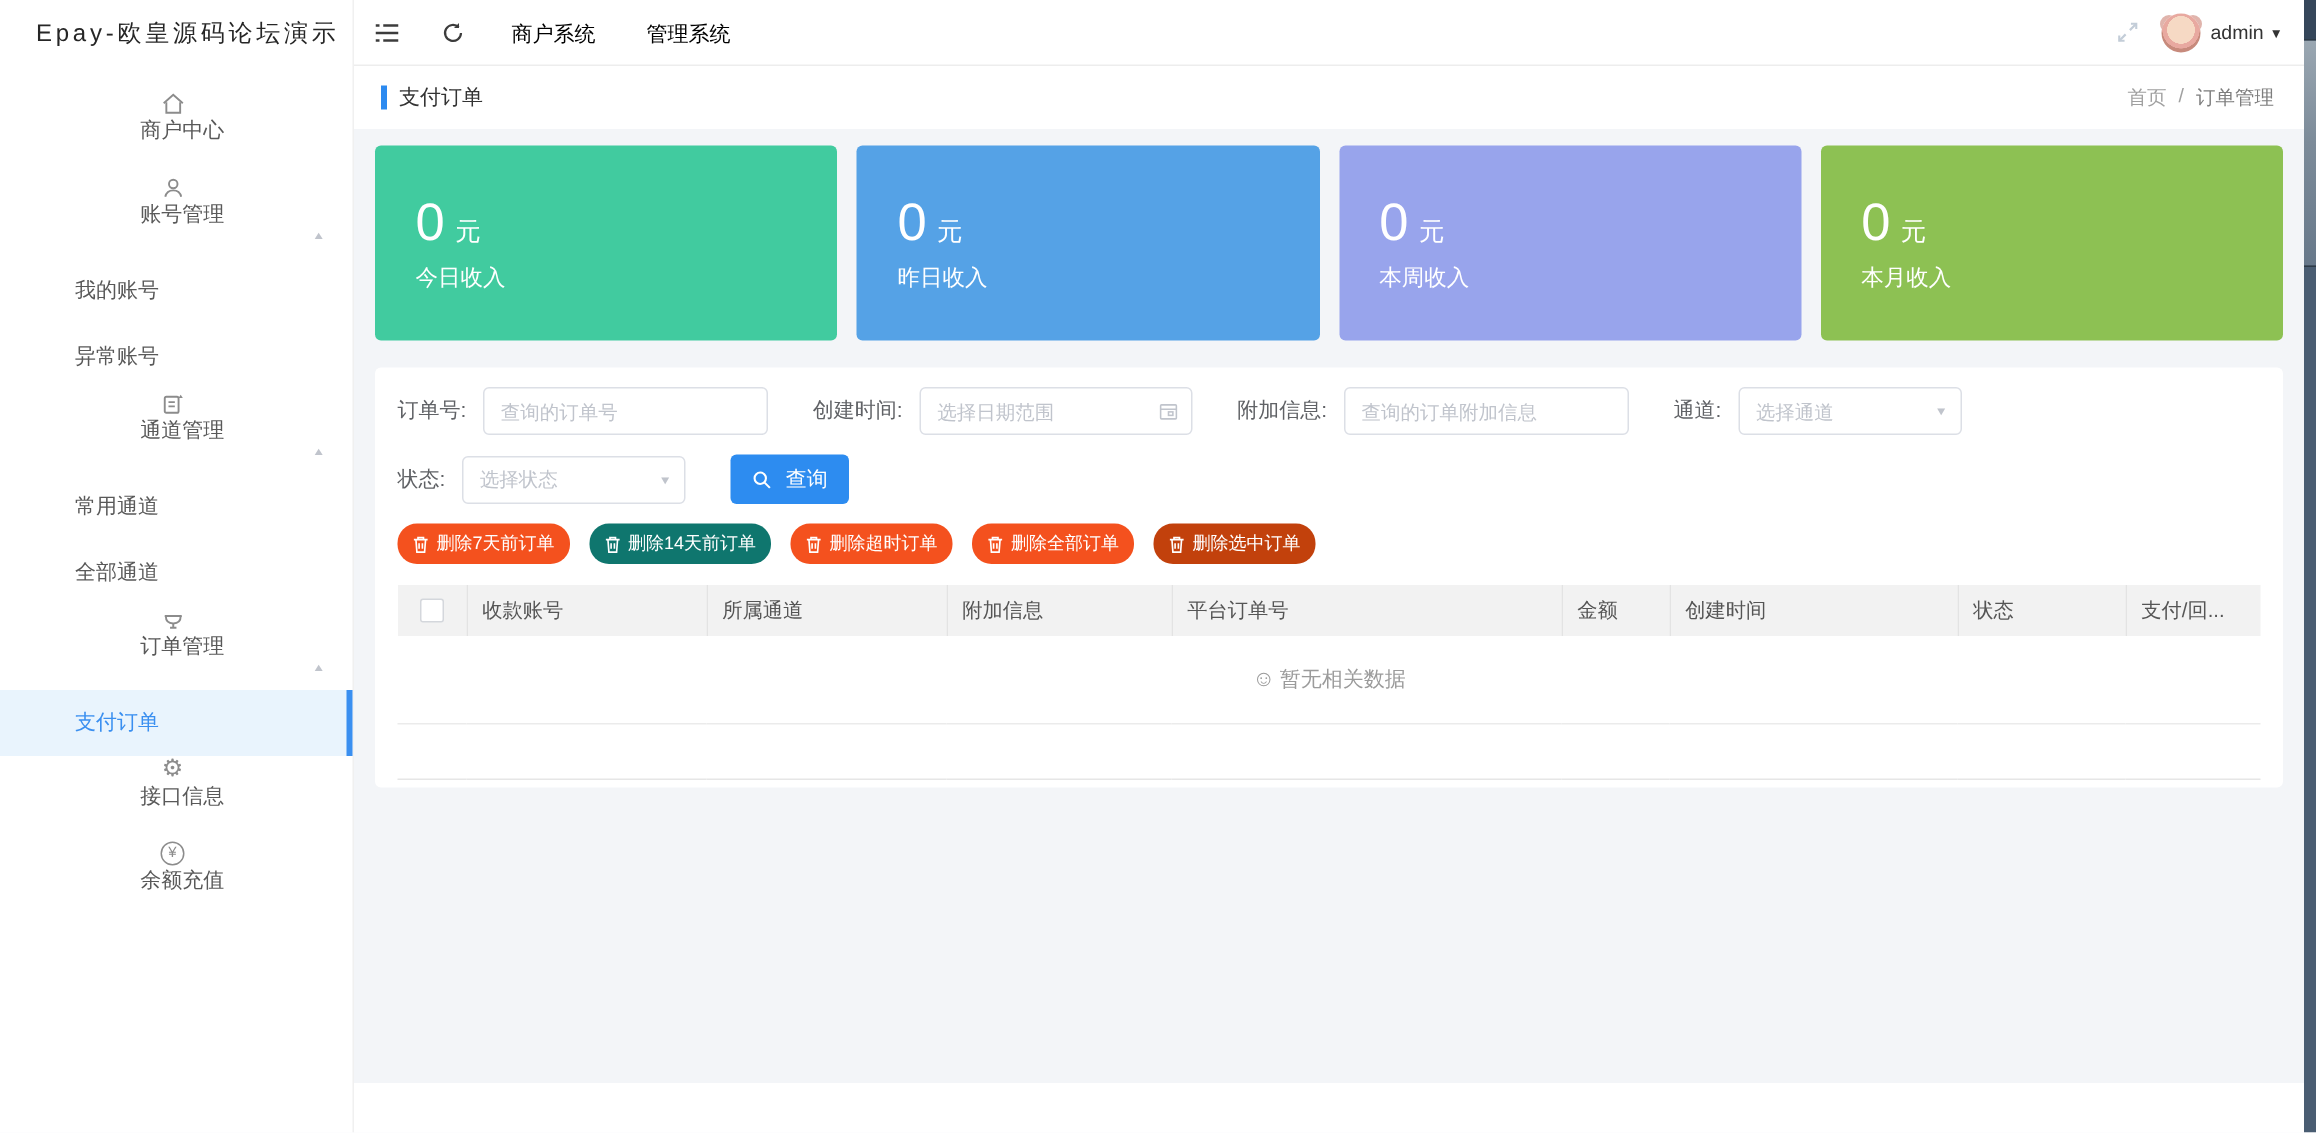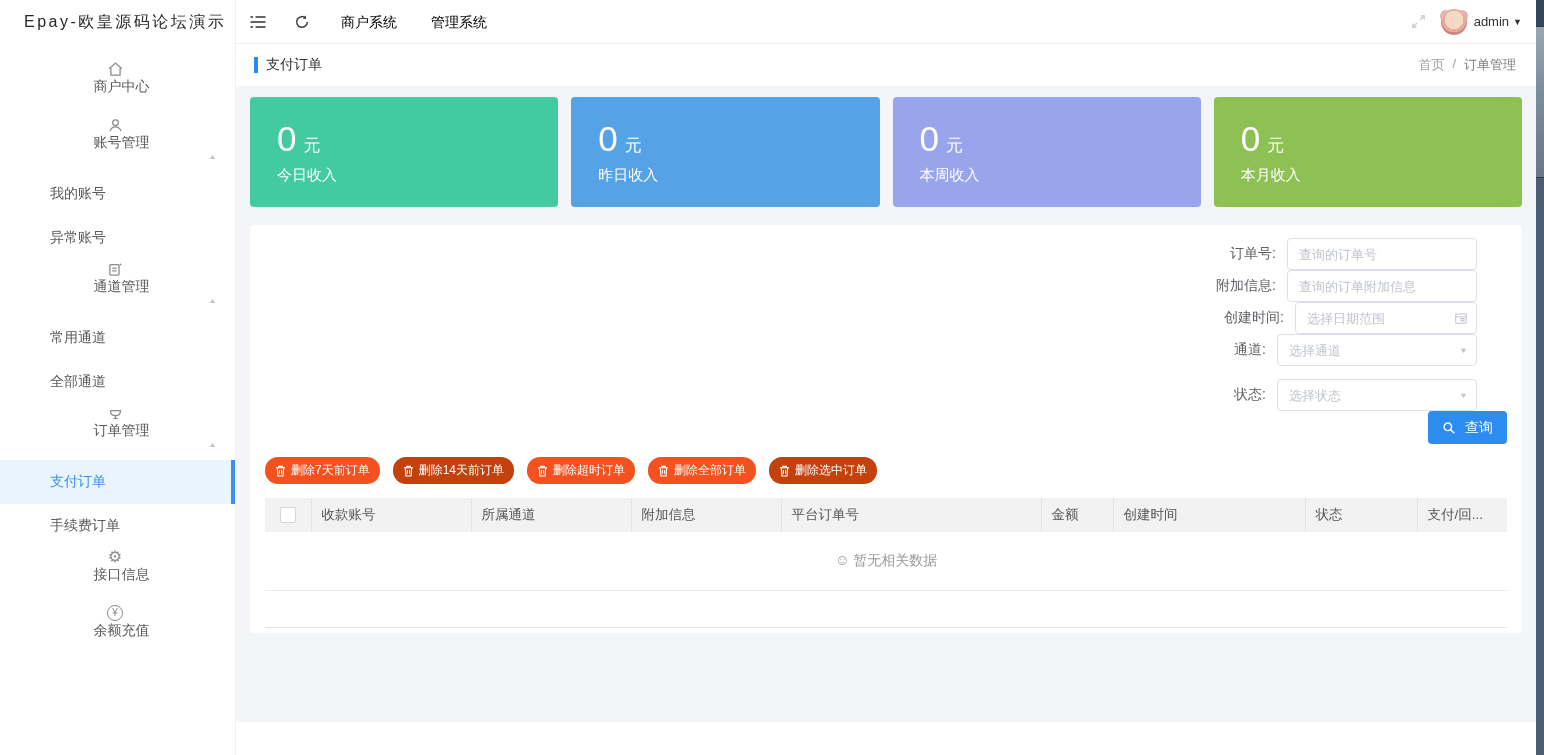--- a/index.html
+++ b/index.html
@@ -34,33 +34,33 @@
   .page-title-wrap { display:flex; align-items:center; }
   .title-bar { width:4px; height:16px; background:#2c8af0; margin-right:8px; }
   .page-title { font-size:14px; color:#333; }
   .crumbs { margin-left:auto; font-size:13px; color:#a0a0a0; display:flex; gap:8px; align-items:flex-start; }
   .crumbs .last { color:#7d7d7d; }
 
   
   .main { position:absolute; left:236px; top:86px; width:1300px; height:636px; background:#f3f5f8; padding:11px 14px; }
 
   .cards { display:flex; gap:13px; }
-  .card { flex:1; height:110px; border-radius:4px; color:#fff; padding:10px 27px; display:flex; flex-direction:column; justify-content:center; }
+  .card { flex:1; height:130px; border-radius:4px; color:#fff; padding:10px 27px; display:flex; flex-direction:column; justify-content:center; }
   .card-value { font-size:35px; line-height:1.15; }
   .card-unit { font-size:17px; margin-left:7px; }
   .card-label { font-size:15px; margin-top:7px; }
 
   .panel { margin-top:18px; background:#fff; border-radius:4px; padding:13px 15px 5px; }
-  .filter-row { display:flex; align-items:flex-end; margin-bottom:13px;flex-direction:column; }
+  .filter-row { display:flex; align-items:center; margin-bottom:13px; }
   .f-group { display:flex; align-items:center; margin-right:30px; }
   .f-label { font-size:14px; color:#606266; margin-right:11px; white-space:nowrap; }
   .f-box { position:relative; display:flex; align-items:center; }
   .f-input { height:32px; width:190px; border:1px solid #dcdfe6; border-radius:4px; padding:0 11px; font-size:13px; color:#606266; background:#fff; outline:none; font-family:inherit; }
   .f-input::placeholder { color:#c0c4cc; }
-  .f-input.sel { width:200px; padding-right:24px; cursor:pointer; }
+  .f-input.sel { width:149px; padding-right:24px; cursor:pointer; }
   .f-input.date { width:182px; padding-right:30px; }
   .box-icon { position:absolute; right:9px; color:#c0c4cc; display:flex; pointer-events:none; }
   .caret-down { font-size:9px; color:#c0c4cc; transform:scaleY(.85); }
 
   .search-btn { display:inline-flex; align-items:center; gap:9px; background:#2d8cf0; color:#fff; border:none; border-radius:4px; height:33px; padding:0 14px; font-size:14px; cursor:pointer; font-family:inherit; }
 
   .actions { display:flex; gap:13px; margin:2px 0 14px; }
   .action-btn { display:inline-flex; align-items:center; gap:5px; height:27px; padding:0 10px; border:none; border-radius:13px; color:#fff; font-size:12px; cursor:pointer; font-family:inherit; }
 
   table.grid { width:100%; border-collapse:collapse; table-layout:fixed; }
@@ -138,23 +138,20 @@
               <path d="M4 8 H20"></path>
               <path d="M9 19 H15"></path>
               <path d="M12 15 V19"></path>
             </svg>
         </span>
         <span>订单管理</span>
         <span class="mi-arrow">▲</span>
       </div>
       <div class="sub-item active">
         <span>支付订单</span>
-      </div>
-      <div class="sub-item">
-        <span>手续费订单</span>
       </div>
 
       <div class="menu-item">
         <span class="mi-icon">
             <span class="gear-glyph">⚙</span>
           </span>
         <span>接口信息</span>
       </div>
 
       <div class="menu-item">
@@ -239,39 +236,39 @@
     <section class="panel">
 
       <div class="filter-row">
         <div class="f-group">
           <span class="f-label">订单号:</span>
           <span class="f-box">
               <input class="f-input" type="text" placeholder="查询的订单号" style="">
             </span>
         </div>
         <div class="f-group">
-          <span class="f-label">附加信息:</span>
-          <span class="f-box">
-              <input class="f-input" type="text" placeholder="查询的订单附加信息" style="">
-            </span>
-        </div>
-        <div class="f-group">
           <span class="f-label">创建时间:</span>
           <span class="f-box">
             <input class="f-input date" type="text" placeholder="选择日期范围" style="">
             <span class="box-icon">
               <svg width="14" height="14" viewBox="0 0 24 24" fill="none" stroke="currentColor" stroke-width="1.8">
                   <rect x="3" y="5" width="18" height="16" rx="1"></rect>
                   <path d="M3 10 H21"></path>
                   <rect x="12" y="13" width="5" height="4"></rect>
                 </svg>
             </span>
           </span>
         </div>
         <div class="f-group">
+          <span class="f-label">附加信息:</span>
+          <span class="f-box">
+              <input class="f-input" type="text" placeholder="查询的订单附加信息" style="">
+            </span>
+        </div>
+        <div class="f-group">
           <span class="f-label">通道:</span>
           <span class="f-box">
             <input class="f-input sel" type="text" readonly="" placeholder="选择通道" style="">
             <span class="box-icon caret-down">▼</span>
           </span>
         </div>
       </div>
 
       <div class="filter-row">
         <div class="f-group">
@@ -297,21 +294,21 @@
           <span style="display:flex">
               <svg width="11" height="12" viewBox="0 0 12 13" fill="none" stroke="#fff" stroke-width="1.2">
                 <path d="M1 3 H11"></path>
                 <path d="M4 3 V1.5 H8 V3"></path>
                 <path d="M2.5 3 L3.2 12 H8.8 L9.5 3"></path>
                 <path d="M4.8 5.5 V9.5 M7.2 5.5 V9.5"></path>
               </svg>
             </span>
           <span>删除7天前订单</span>
         </button>
-        <button class="action-btn" style="background: #c2410c;">
+        <button class="action-btn" style="background: #0f766e;">
           <span style="display:flex">
               <svg width="11" height="12" viewBox="0 0 12 13" fill="none" stroke="#fff" stroke-width="1.2">
                 <path d="M1 3 H11"></path>
                 <path d="M4 3 V1.5 H8 V3"></path>
                 <path d="M2.5 3 L3.2 12 H8.8 L9.5 3"></path>
                 <path d="M4.8 5.5 V9.5 M7.2 5.5 V9.5"></path>
               </svg>
             </span>
           <span>删除14天前订单</span>
         </button>

